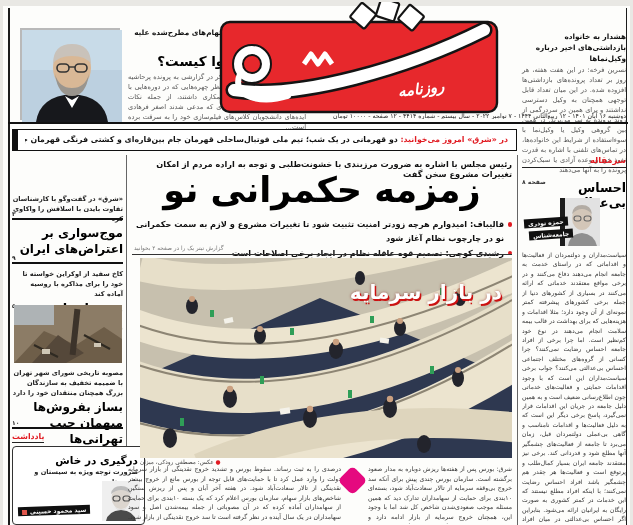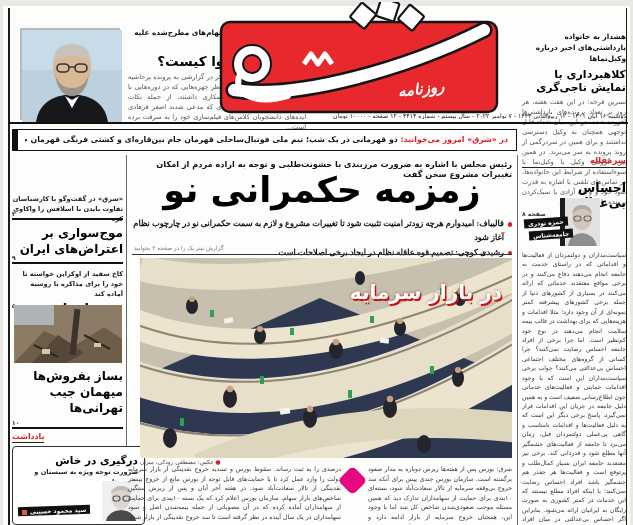--- a/index.html
+++ b/index.html
@@ -43,21 +43,21 @@
   .note-h{margin:7px 6px 2px;font-size:10.5px;font-weight:700;text-align:right;color:#000;}
   .note-s{margin:0 6px;font-size:6.6px;font-weight:700;text-align:right;color:#222;line-height:1.5;}
   .note-photo{position:absolute;right:4px;bottom:3px;width:38px;height:40px;}
   .chip{background:#101010;color:#fff;font-size:6px;font-weight:700;padding:1px 4px;display:inline-block;}
   .note-chip{position:absolute;left:5px;bottom:9px;transform:rotate(-2deg);}
   .note-chip .accent{display:inline-block;width:5px;height:5px;background:#e2574c;margin-right:3px;vertical-align:middle;}
   
   .cc-kick{position:absolute;left:129px;top:153px;width:380px;font-size:8.2px;font-weight:700;color:#111;text-align:right;}
   .cc-head{position:absolute;left:129px;top:163px;width:380px;font-size:35px;font-weight:700;color:#000;text-align:center;line-height:1.2;}
   .cc-bullets{position:absolute;left:129px;top:211px;width:380px;}
-  .cc-bullets .b{position:relative;font-size:8.2px;font-weight:700;color:#111;text-align:right;line-height:1.75;padding-right:8px;font-family:Liberation Serif, serif;}
+  .cc-bullets .b{position:relative;font-size:8.2px;font-weight:700;color:#111;text-align:right;line-height:1.75;padding-right:8px;}
   .cc-bullets .b::before{content:"";position:absolute;right:0;top:5px;width:4.5px;height:4.5px;border-radius:50%;background:#e11b22;}
   .cc-note{position:absolute;left:131px;top:239px;width:130px;font-size:5.8px;color:#777;text-align:left;}
   .cc-rule{position:absolute;left:129px;top:248px;width:380px;height:1px;background:#333;}
   .cc-photo{position:absolute;left:137px;top:252px;width:372px;height:200px;overflow:hidden;}
   .ov-title{position:absolute;right:10px;top:22px;text-align:right;font-size:20px;font-weight:700;color:#fff;line-height:1.2;text-shadow:1.5px 1.5px 0 #c11,0 0 3px rgba(120,0,0,.6);}
   .ov-sub{position:absolute;right:10px;top:80px;text-align:right;font-size:7.4px;font-weight:700;line-height:1.8;}
   .ov-sub span{background:rgba(196,32,40,.88);color:#fff;padding:1px 3px;}
   .cc-caption{position:absolute;left:137px;top:453px;font-size:5.8px;color:#444;direction:rtl;}
   .cc-caption .dot{color:#e11b22;}
   .cc-col{position:absolute;top:458px;font-size:6.2px;color:#333;line-height:1.55;height:60px;overflow:hidden;}
@@ -116,21 +116,20 @@
         <path d="M86 62 l7 -10 l7 10 l7 -10 l7 10" fill="none" stroke="#ffffff" stroke-width="5" stroke-linejoin="round"></path>
         <circle cx="34" cy="62" r="14" fill="none" stroke="#141414" stroke-width="12"></circle>
         <circle cx="34" cy="62" r="14" fill="none" stroke="#ffffff" stroke-width="8"></circle>
         <path d="M22 72 C 12 96 44 102 70 94" fill="none" stroke="#ffffff" stroke-width="6" stroke-linecap="round"></path>
       </svg>
     </div>
     <div class="rooznameh rtl">روزنامه</div>
 
     <div class="tr-article rtl">
       <div class="kick">هشدار به خانواده بازداشتی‌های اخیر درباره وکیل‌نماها</div>
-      <div class="hl">کلاهبرداری با نمایش ناجی‌گری</div>
       <div class="bodytxt jst">نسرین فرخه: در این هفت هفته، هر روز بر تعداد پرونده‌های بازداشتی‌ها افزوده شده. در این میان تعداد قابل توجهی همچنان به وکیل دسترسی نداشتند و برای همین در سردرگمی از روند پرونده به سر می‌برند. در همین بین گروهی وکیل یا وکیل‌نما با سوءاستفاده از شرایط این خانواده‌ها، در تماس‌های تلفنی با اشاره به قدرت نفوذ خود و وعده آزادی یا سبک‌کردن پرونده را به آنها می‌دهند</div>
       <div class="pageref">صفحه ۸</div>
     </div>
 
     <div class="dateline rtl">دوشنبه ۱۶ آبان ۱۴۰۱ - ۱۲ ربیع‌الثانی ۱۴۴۴ - ۷ نوامبر ۲۰۲۲ - سال بیستم - شماره ۴۴۱۴ - ۱۲ صفحه - ۱۰۰۰۰ تومان</div>
     <div class="rule-top"></div>
 
     <div class="banner">
       <span class="banner-bar"></span>
       <div class="banner-text rtl">
@@ -166,20 +165,21 @@
         <polygon points="18,58 44,30 70,48 52,58" fill="#55483a"></polygon>
         <rect x="58" y="4" width="6" height="46" fill="#3c332a" transform="rotate(6 61 27)"></rect>
         <line x1="20" y1="40" x2="44" y2="52" stroke="#2f2a22" stroke-width="2"></line>
         <line x1="70" y1="30" x2="96" y2="44" stroke="#2f2a22" stroke-width="2"></line>
         <rect x="28" y="44" width="8" height="5" fill="#cfc7b6"></rect>
         <rect x="80" y="38" width="7" height="4" fill="#cfc7b6"></rect>
       </svg>
     </div>
 
     <div class="lc rtl" style="top:362px;">
+      <div class="k">مصوبه تاریخی شورای شهر تهران با ضمیمه تخفیف به سازندگان بزرگ همچنان منتقدان خود را دارد</div>
       <div class="h">بساز بفروش‌ها میهمان جیب تهرانی‌ها</div>
     </div>
     <div class="pgnum" style="top:413px;">۱۰</div>
     <div class="lc-rule" style="top:421px;"></div>
 
     <div class="note-label rtl">
       <span>یادداشت</span>
     </div>
     <div class="note-box rtl">
       <div class="note-h">درگیری در خاش</div>

